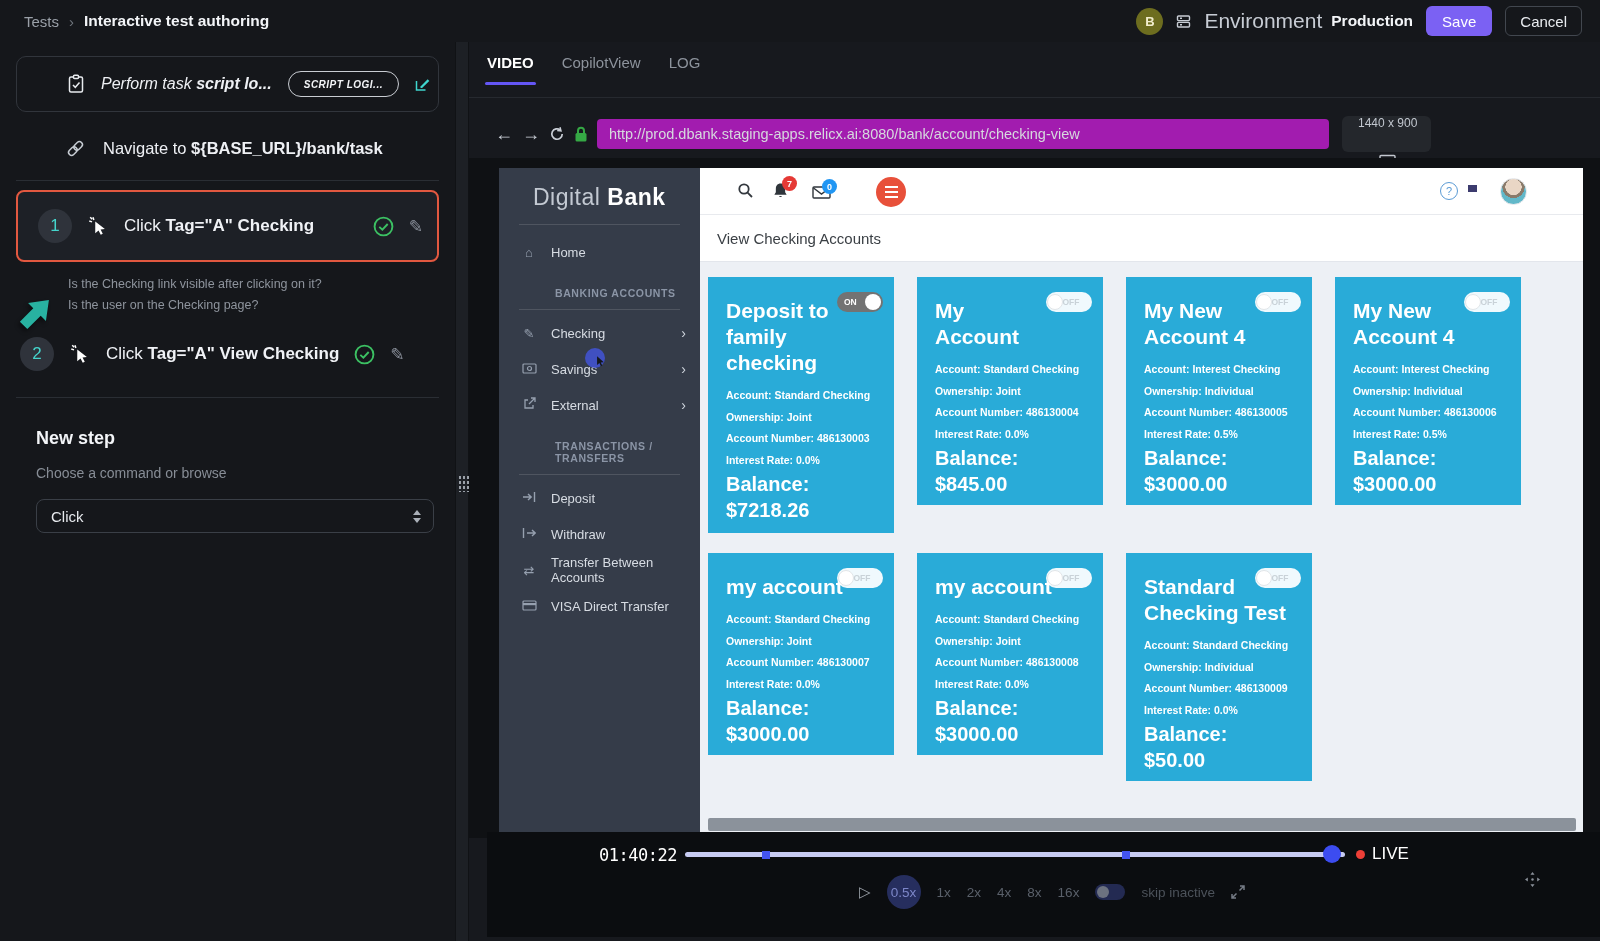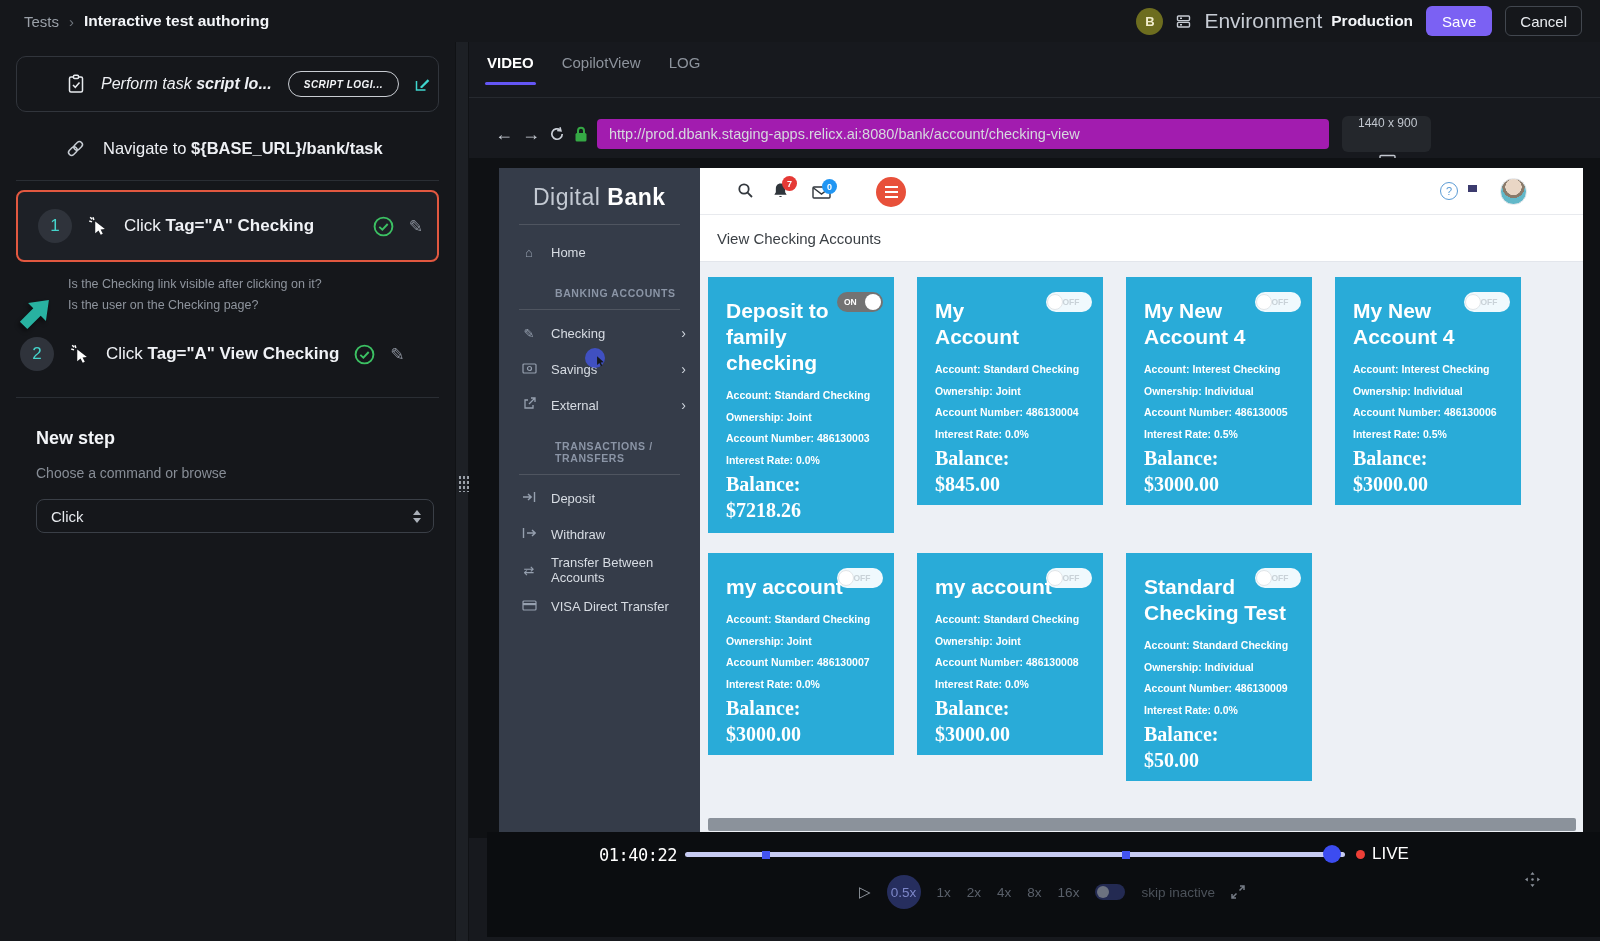--- a/index.html
+++ b/index.html
@@ -95,21 +95,21 @@
   .flag{width:20px;height:13px;background:repeating-linear-gradient(180deg,#b22234 0 1.9px,#fff 1.9px 3.8px);position:relative;}
   .flag::after{content:"";position:absolute;left:0;top:0;width:9px;height:7px;background:#3c3b6e;}
   .bank-avatar{width:27px;height:27px;border-radius:50%;border:1px solid #e4e6ea;background:
      radial-gradient(circle at 50% 32%, #e9d6c5 0 38%, #8a7a6a 39% 52%, #62b8c9 53%);}
   #bank-titlebar{position:absolute;left:0;top:47px;right:0;height:47px;background:#fff;border-bottom:1px solid #e3e6ec;display:flex;align-items:center;padding-left:17px;color:#3a3f44;font-size:15px;}
   #bank-content{position:absolute;left:0;top:94px;right:0;bottom:0;background:#edf0f5;}
 
   .card{position:absolute;width:186px;background:#29abd8;color:#fff;padding:21px 14px 14px 18px;display:flex;flex-direction:column;}
   .card-title{font-size:21px;font-weight:bold;line-height:1.24;white-space:pre-line;}
   .card-details{margin-top:9px;font-size:10.5px;font-weight:bold;line-height:2.05;}
-  .card-balance{margin-top:auto;font-size:20px;font-weight:bold;line-height:1.3;font-family:Liberation Serif, serif;}
+  .card-balance{margin-top:auto;font-size:20px;font-weight:bold;line-height:1.3;}
   .toggle{position:absolute;top:15px;right:11px;width:46px;height:20px;border-radius:10px;display:flex;align-items:center;padding:0 2px;font-size:8.5px;font-weight:bold;}
   .toggle .knob{width:16px;height:16px;border-radius:50%;background:#fff;flex:none;}
   .toggle.on{background:#737373;color:#fff;justify-content:space-between;padding-left:7px;}
   .toggle.off{background:rgba(255,255,255,.93);color:#c9d2d8;justify-content:center;padding-right:14px;}
   .toggle.off .knob{border:1px solid #e2e6e9;}
   #hscrollbar{position:absolute;left:8px;top:556px;width:868px;height:13px;background:#8b929b;border-radius:2px;}
 
   
   #player{position:absolute;left:18px;top:790px;right:0;height:105px;background:#0b0d10;}
   #time{position:absolute;left:112px;top:13px;font-size:17px;color:#fff;font-family:"DejaVu Sans Mono",monospace;letter-spacing:-0.5px;}

